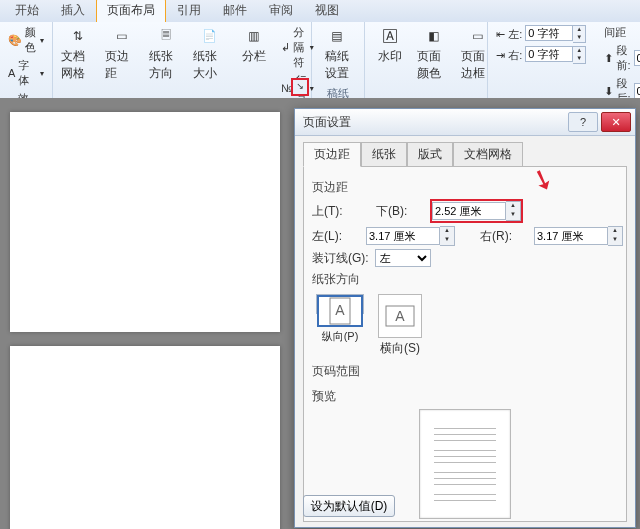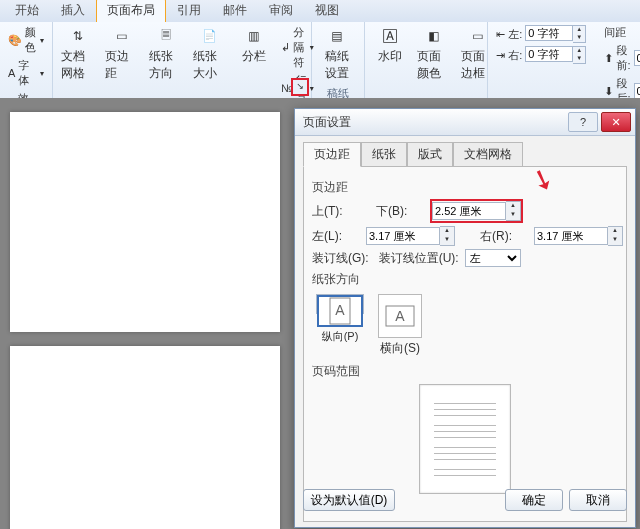--- a/index.html
+++ b/index.html
@@ -43,21 +43,21 @@
 .num-in.red{border:2px solid #d23;}
 .spn{width:14px;height:18px;border:1px solid #abb8c9;border-left:none;display:flex;flex-direction:column;}
 .spn span{flex:1;font-size:6px;line-height:7px;text-align:center;background:#eef1f5;cursor:pointer;}
 .sel{height:18px;border:1px solid #abb8c9;font-size:11px;background:#fff;}
 .orient{display:flex;gap:14px;padding:4px 4px 2px 4px;}
 .orient .opt{display:flex;flex-direction:column;align-items:center;gap:2px;cursor:pointer;}
 .orient .thumb{width:42px;height:42px;border:1px solid #b9b9b9;display:flex;align-items:center;justify-content:center;background:#fff;}
 .orient .opt.sel .thumb{border:2px solid #3a6fb7;}
 .preview-box{width:90px;height:108px;border:1px solid #b9b9b9;margin:4px auto;background:#fff;box-shadow:inset 0 0 2px #ccc;position:relative;}
 .preview-box .ln{position:absolute;left:14px;right:14px;height:1px;background:#bbb;}
-.dlg-foot{position:absolute;bottom:16px;left:8px;right:8px;display:flex;justify-content:space-between;align-items:flex-start;}
+.dlg-foot{position:absolute;bottom:10px;left:8px;right:8px;display:flex;justify-content:space-between;align-items:flex-start;}
 .btn-d{min-width:58px;height:22px;border:1px solid #9aa8ba;background:linear-gradient(#fff,#e5ebf2);border-radius:3px;cursor:pointer;font-size:12px;}
 .arrow-red{position:absolute;color:#d23;font-size:28px;transform:rotate(20deg);pointer-events:none;}
 .section-title{font-size:12px;color:#444;margin:4px 0 2px 0;}
 </style>
 </head>
 <body>
 <div class="app">
 
 <div class="tabs">
   <div class="tab">开始</div>
@@ -268,21 +268,20 @@
       <div class="num-in">
             <input value="3.17 厘米" style="">
             <div class="spn">
               <span>▲</span>
               <span>▼</span>
             </div>
           </div>
     </div>
     <div class="row">
       <label>装订线(G):</label>
-      <label style="margin-left:4px;min-width:80px;">装订线位置(U):</label>
       <select class="sel" style="width:56px;"><option>左</option></select>
     </div>
 
     <div class="section-title">纸张方向</div>
     <div class="orient">
       <div class="opt sel">
         <div class="thumb">
               <svg width="22" height="28">
                 <rect x="1" y="1" width="20" height="26" fill="#fff" stroke="#888"></rect>
                 <text x="11" y="18" font-size="14" text-anchor="middle" fill="#666">A</text>
@@ -296,39 +295,36 @@
                 <rect x="1" y="1" width="28" height="20" fill="#fff" stroke="#888"></rect>
                 <text x="15" y="16" font-size="14" text-anchor="middle" fill="#666">A</text>
               </svg>
             </div>
         <span>横向(S)</span>
       </div>
     </div>
 
     <div class="section-title">页码范围</div>
 
+    <div class="section-title" style="margin-top:8px;">预览</div>
     <div class="preview-box">
       <div class="ln" style="top:18px;"></div>
           <div class="ln" style="top:24px;"></div>
           <div class="ln" style="top:30px;"></div>
       <div class="ln" style="top:40px;"></div>
           <div class="ln" style="top:46px;"></div>
           <div class="ln" style="top:52px;"></div>
       <div class="ln" style="top:62px;"></div>
           <div class="ln" style="top:68px;"></div>
           <div class="ln" style="top:74px;"></div>
       <div class="ln" style="top:84px;"></div>
           <div class="ln" style="top:90px;"></div>
     </div>
 
     <div class="arrow-red" style="top:-4px;right:72px;">➘</div>
   </div>
 
   <div class="dlg-foot">
     <button class="btn-d" style="min-width:92px;">设为默认值(D)</button>
-    <div style="display:flex;gap:6px;">
-      <button class="btn-d">确定</button>
-      <button class="btn-d">取消</button>
-    </div>
   </div>
 </div>
 
 </div>
 
 </body></html>

